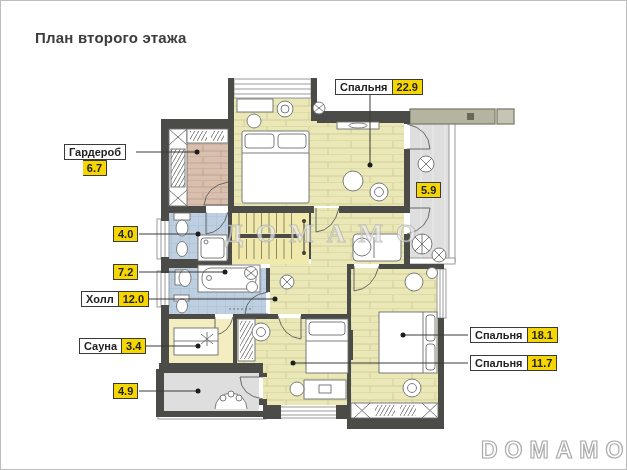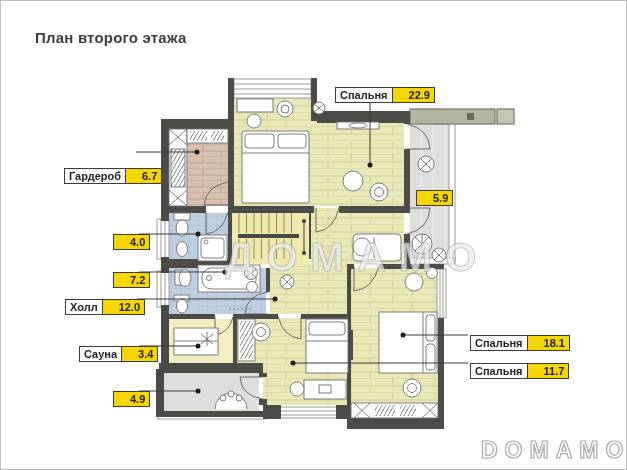--- a/index.html
+++ b/index.html
@@ -1,23 +1,23 @@
 <!DOCTYPE html>
 <html><head>
 <meta charset="utf-8">
 <style>
   html,body{margin:0;padding:0;background:#fff;font-family:"Liberation Sans",sans-serif;}
   .canvas{position:relative;width:627px;height:470px;box-sizing:border-box;border:1px solid #bdbdbd;background:#fff;overflow:hidden;}
   .page-title{position:absolute;left:34px;top:28px;font-size:15px;font-weight:bold;color:#3d3d3d;letter-spacing:.2px;}
   .plan-svg{position:absolute;left:0;top:0;}
-  .watermark{position:absolute;left:224px;top:234px;font-size:40px;font-weight:bold;letter-spacing:13px;color:rgba(255,255,255,.55);-webkit-text-stroke:1px rgba(150,150,150,.45);text-shadow:0 0 1px rgba(170,170,170,.4);pointer-events:none;}
+  .watermark{position:absolute;left:224px;top:218px;font-size:26px;font-weight:bold;letter-spacing:13px;color:rgba(255,255,255,.55);-webkit-text-stroke:1px rgba(150,150,150,.45);text-shadow:0 0 1px rgba(170,170,170,.4);pointer-events:none;font-family:Liberation Serif, serif;}
   .brand{position:absolute;left:480px;top:436px;font-size:23px;font-weight:bold;letter-spacing:7px;color:#fff;-webkit-text-stroke:1.2px #ababab;text-shadow:0 0 1px #c2c2c2;}
-  .plan-label{position:absolute;display:inline-flex;align-items:center;font-size:11px;font-weight:bold;color:#222;line-height:13px;white-space:nowrap;margin-top:8px;}
+  .plan-label{position:absolute;display:inline-flex;align-items:center;font-size:11px;font-weight:bold;color:#222;line-height:13px;white-space:nowrap;}
   .plan-label .lname{background:#fff;border:1.5px solid #3a3a3a;padding:1px 4px 0 4px;}
-  .plan-label .lval{background:#f6d600;border:1.5px solid #3a3a3a;padding:1px 4px 0 16px;}
+  .plan-label .lval{background:#f6d600;border:1.5px solid #3a3a3a;padding:1px 4px 0 4px;}
   .plan-label .lname + .lval{border-left:none;}
 </style>
 </head>
 <body>
 
 <div class="canvas">
 
   <svg class="plan-svg" width="627" height="470" viewBox="0 0 627 470">
     <defs>
       <pattern id="plankY" width="42" height="14" patternUnits="userSpaceOnUse">
@@ -258,34 +258,34 @@
   </svg>
 
   <div class="watermark">ДОМАМО</div>
 
   <div class="page-title">План второго этажа</div>
 
   <div class="plan-label" style="left:334px;top:78px;">
     <span class="lname">Спальня</span>
       <span class="lval">22.9</span>
   </div>
-  <div class="plan-label" style="left:63px;top:159px;">
+  <div class="plan-label" style="left:63px;top:143px;flex-direction:column;">
     <span class="lname">Гардероб</span>
       <span class="lval">6.7</span>
   </div>
   <div class="plan-label" style="left:415px;top:181px;">
     <span class="lval">5.9</span>
   </div>
   <div class="plan-label" style="left:112px;top:225px;">
     <span class="lval">4.0</span>
   </div>
   <div class="plan-label" style="left:112px;top:263px;">
     <span class="lval">7.2</span>
   </div>
-  <div class="plan-label" style="left:64px;top:290px;">
+  <div class="plan-label" style="left:80px;top:290px;">
     <span class="lname">Холл</span>
       <span class="lval">12.0</span>
   </div>
   <div class="plan-label" style="left:78px;top:337px;">
     <span class="lname">Сауна</span>
       <span class="lval">3.4</span>
   </div>
   <div class="plan-label" style="left:112px;top:382px;">
     <span class="lval">4.9</span>
   </div>

